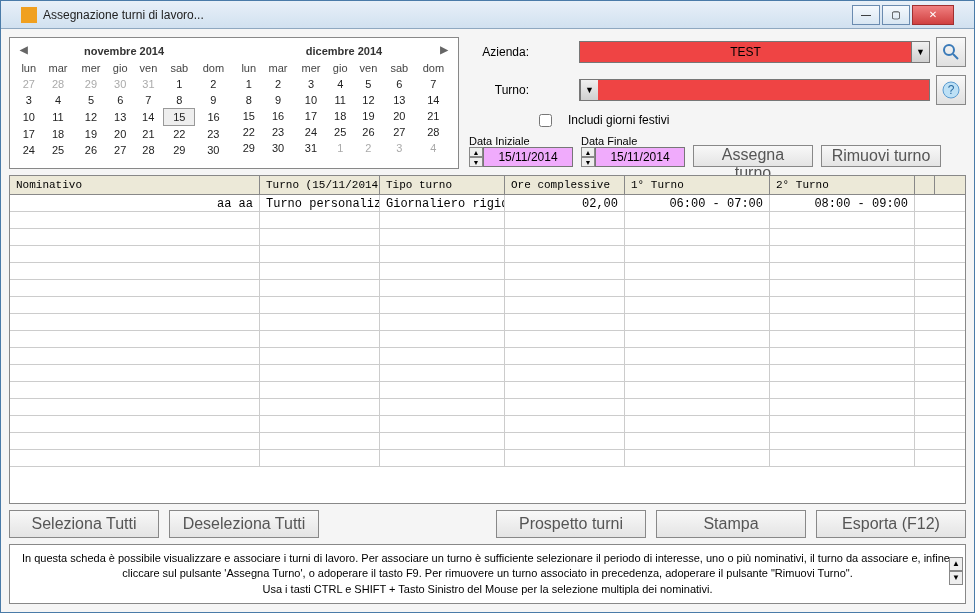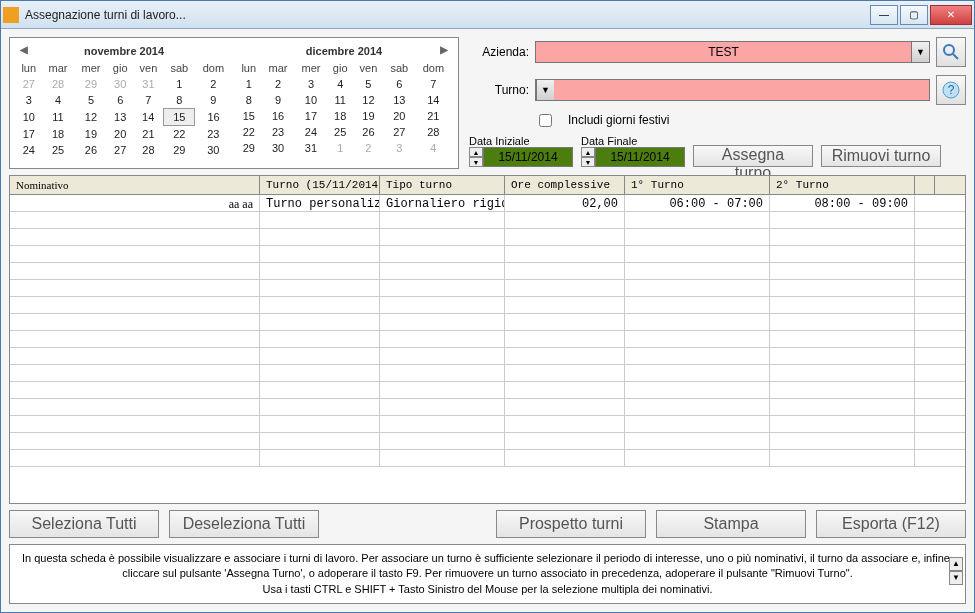--- a/index.html
+++ b/index.html
@@ -1,18 +1,18 @@
 <!DOCTYPE html>
 <html><head>
 <meta charset="utf-8">
 <style>
 * { box-sizing: border-box; margin: 0; padding: 0; }
 body { font-family: "Segoe UI", Tahoma, sans-serif; font-size: 12px; background: #0b5a8c; width: 975px; height: 613px; overflow: hidden; }
 .window { width: 975px; height: 613px; background: #fff; border: 1px solid #4a7ba8; display: flex; flex-direction: column; }
-.titlebar { height: 28px; background: linear-gradient(#e8f0f8, #d1e1f0); display: flex; align-items: center; padding: 0 2px; border-bottom: 1px solid #8fa8c0; }
+.titlebar { height: 28px; background: linear-gradient(#e8f0f8, #d1e1f0); display: flex; align-items: center; padding: 0 20px; border-bottom: 1px solid #8fa8c0; }
 .titlebar .icon { width: 16px; height: 16px; margin-right: 6px; background: #f0a020; display: inline-block; }
 .titlebar .title { flex: 1; font-size: 12px; color: #222; }
 .winbtns { display: flex; gap: 2px; }
 .winbtn { width: 28px; height: 20px; border: 1px solid #6a8bb0; background: linear-gradient(#f5f9fd, #d8e6f2); display: inline-flex; align-items: center; justify-content: center; font-size: 10px; cursor: pointer; }
 .winbtn.close { background: linear-gradient(#f08080, #d04040); border-color: #a03030; color: #fff; width: 42px; }
 .content { flex: 1; background: #f5f5f5; padding: 8px; display: flex; flex-direction: column; }
 .top-row { display: flex; gap: 10px; margin-bottom: 6px; }
 .cal-wrap { border: 1px solid #888; background: #fff; padding: 4px 6px 10px; width: 450px; }
 .cal-pair { display: flex; gap: 4px; }
 .cal { flex: 1; font-size: 11px; }
@@ -21,42 +21,42 @@
 .cal-head .arrow.left { left: 0; }
 .cal-head .arrow.right { right: 0; }
 .cal table { width: 100%; border-collapse: collapse; }
 .cal th { font-weight: normal; color: #444; text-align: center; padding: 2px 0; }
 .cal td { text-align: center; padding: 2px 0; color: #222; cursor: pointer; }
 .cal td.gray { color: #aaa; }
 .cal td.sel { background: #eee; border: 1px solid #999; }
 .right-col { flex: 1; display: flex; flex-direction: column; gap: 8px; }
 .field-row { display: flex; align-items: center; gap: 6px; }
 .field-row label { width: 60px; text-align: right; }
-.combo { flex: 1; display: flex; align-items: center; border: 1px solid #777; background: #fca5a5; height: 22px; position: relative; }
+.combo { flex: 1; display: flex; align-items: center; border: 1px solid #777; background: #ef4444; height: 22px; position: relative; margin-left: 44px; }
 .combo span { flex: 1; text-align: center; padding: 0 4px; }
 .combo .drop { width: 18px; height: 100%; background: linear-gradient(#f0f0f0,#d0d0d0); border-left: 1px solid #777; display: flex; align-items: center; justify-content: center; cursor: pointer; font-size: 9px; }
 .iconbtn { width: 30px; height: 30px; border: 1px solid #888; background: linear-gradient(#f8f8f8,#e0e0e0); display: flex; align-items: center; justify-content: center; cursor: pointer; }
 .check-row { display: flex; align-items: center; gap: 16px; margin-left: 70px; }
 .check-row input { margin: 0; }
 .date-row { display: flex; align-items: flex-end; gap: 8px; }
 .date-field { display: flex; flex-direction: column; }
 .date-field label { font-size: 11px; }
 .date-input { display: flex; align-items: center; }
 .spin { display: flex; flex-direction: column; }
 .spin button { width: 14px; height: 10px; font-size: 7px; line-height: 7px; border: 1px solid #888; background: #eee; padding: 0; cursor: pointer; }
-.date-input input { width: 90px; height: 20px; border: 1px solid #777; background: #4d7c0f; font-size: 12px; text-align: center; }
+.date-input input { width: 90px; height: 20px; border: 1px solid #777; background: #f0abfc; font-size: 12px; text-align: center; }
 .btn { height: 22px; border: 1px solid #888; background: linear-gradient(#f8f8f8,#e4e4e4); padding: 0 8px; cursor: pointer; font-size: 16px; color: #555; }
 .btn.wide { width: 120px; }
 .grid-wrap { flex: 1; border: 1px solid #888; background: #fff; margin-bottom: 6px; overflow: hidden; display: flex; flex-direction: column; }
 .grid-head { display: flex; background: #ece9d8; border-bottom: 1px solid #888; font-family: "Courier New", monospace; font-size: 11px; }
 .grid-head div { border-right: 1px solid #888; padding: 3px 6px; overflow: hidden; white-space: nowrap; }
 .grid-body { flex: 1; overflow: hidden; }
 .grid-row { display: flex; border-bottom: 1px solid #ccc; font-family: "Courier New", monospace; font-size: 12px; height: 17px; text-align: right; }
 .grid-row div { border-right: 1px solid #ccc; padding: 2px 6px; overflow: hidden; white-space: nowrap; }
-.col-nom { width: 250px; font-family: Liberation Serif, serif; }
+.col-nom { width: 250px; }
 .col-turno { width: 120px; }
 .col-tipo { width: 125px; }
 .col-ore { width: 120px; }
 .col-t1 { width: 145px; }
 .col-t2 { width: 145px; }
 .col-sc { width: 20px; background: #ece9d8; }
 .bottom-btns { display: flex; gap: 10px; margin-bottom: 6px; }
 .bottom-btns .btn { width: 150px; height: 28px; }
 .bottom-btns .spacer { flex: 1; }
 .help-box { border: 1px solid #888; background: #fff; padding: 6px 10px; font-family: Tahoma, sans-serif; font-size: 11px; text-align: center; line-height: 1.4; position: relative; }

